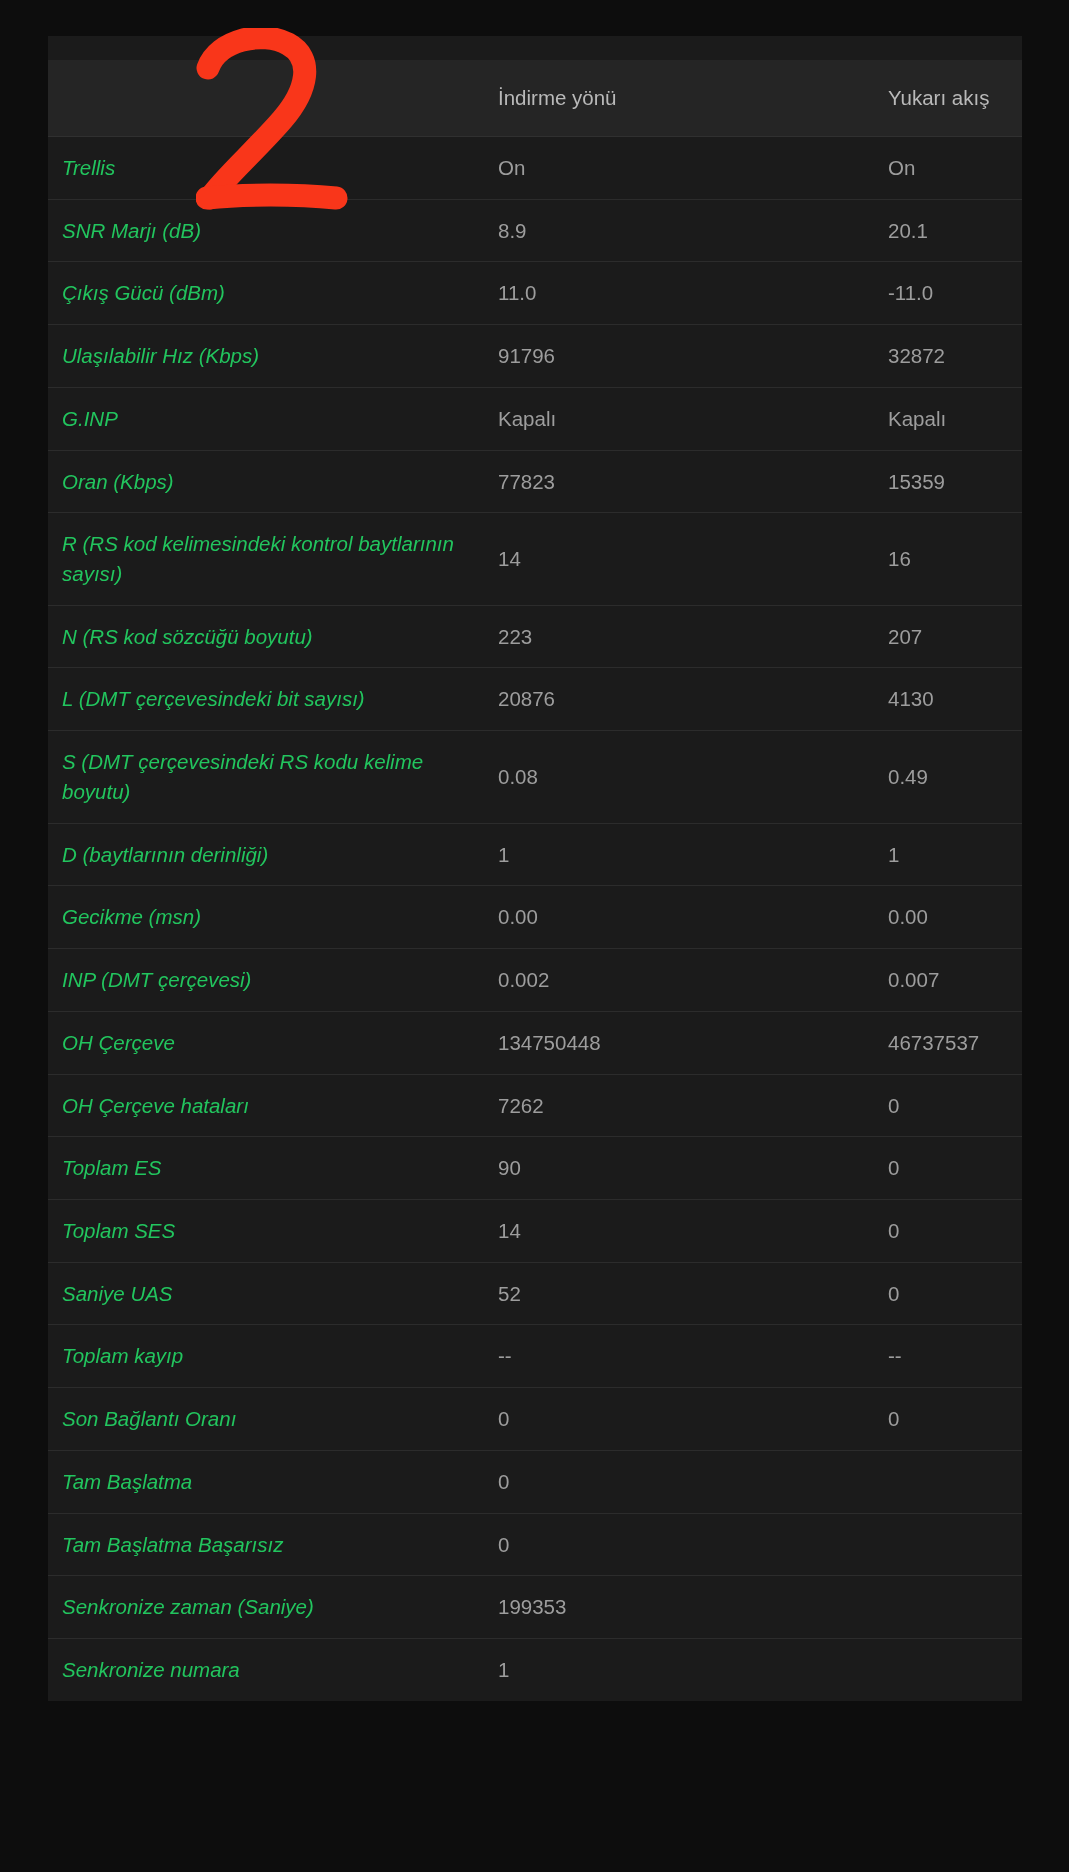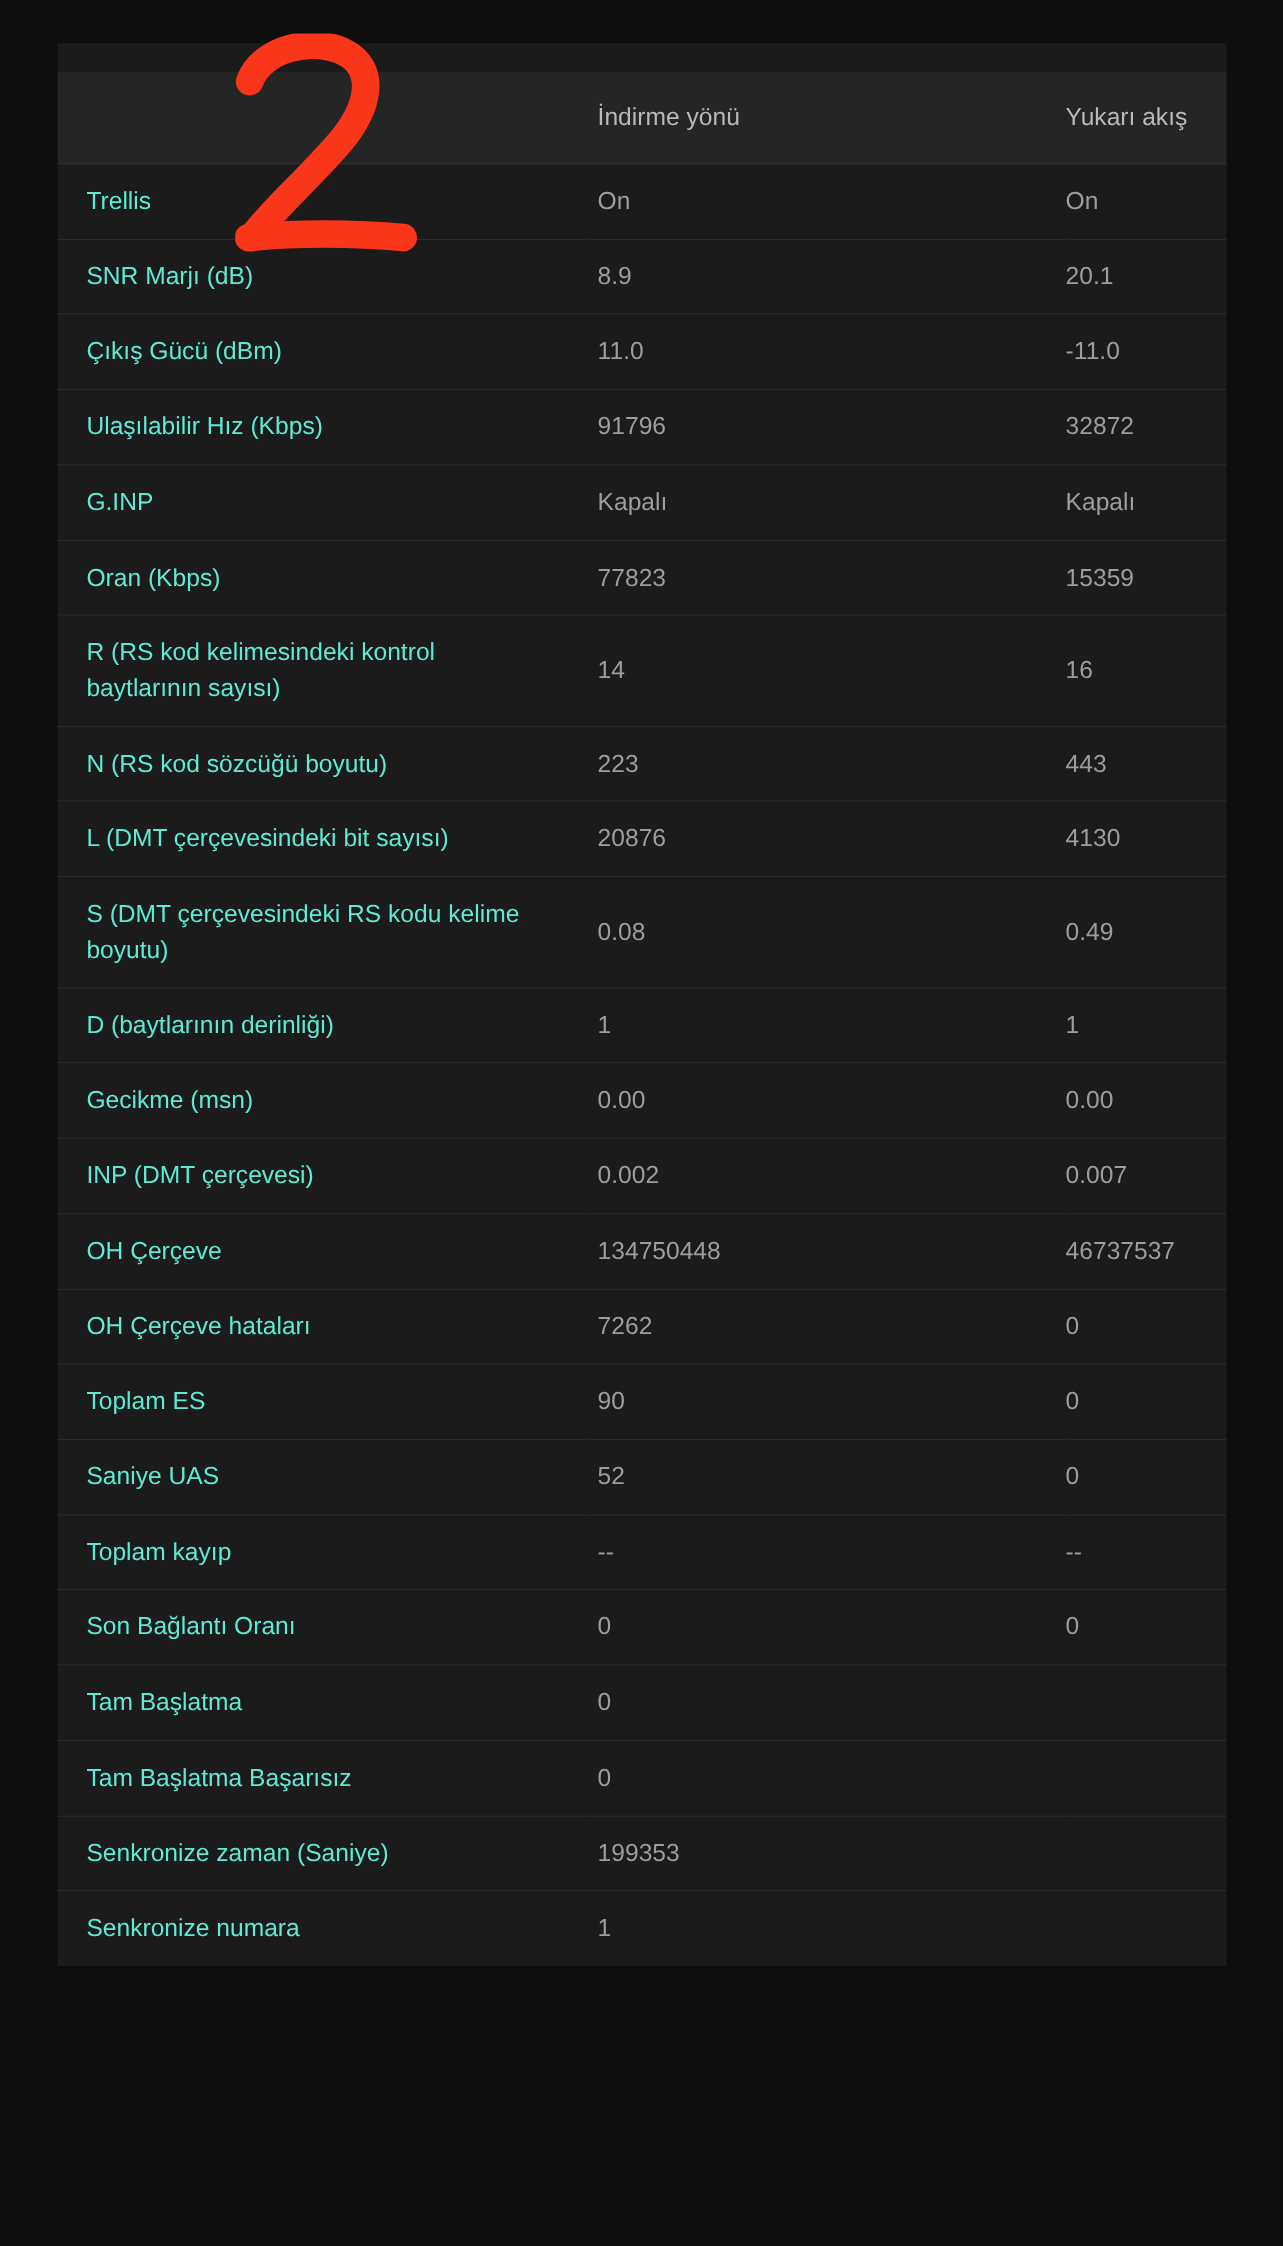--- a/index.html
+++ b/index.html
@@ -59,23 +59,24 @@
   table.stats tbody td {
     font-size: 20.5px;
     vertical-align: middle;
     border-bottom: 1px solid #2c2c2c;
     background: #1b1b1b;
     padding: 16px 0;
     line-height: 1.45;
   }
 
   table.stats tbody td.label {
-    color: #5eead4;
-    padding-left: 24px;
+    color: #22c55e;
+    padding-left: 14px;
     padding-right: 34px;
+    font-style: italic;
   }
 
   table.stats tbody td.val {
     color: #9d9d9d;
     padding-left: 10px;
   }
 
   table.stats tbody td.val2 {
     color: #9d9d9d;
     padding-left: 0;
@@ -155,21 +156,21 @@
           <td class="val2">15359</td>
         </tr>
         <tr>
           <td class="label">R (RS kod kelimesindeki kontrol baytlarının sayısı)</td>
           <td class="val">14</td>
           <td class="val2">16</td>
         </tr>
         <tr>
           <td class="label">N (RS kod sözcüğü boyutu)</td>
           <td class="val">223</td>
-          <td class="val2">443</td>
+          <td class="val2">207</td>
         </tr>
         <tr>
           <td class="label">L (DMT çerçevesindeki bit sayısı)</td>
           <td class="val">20876</td>
           <td class="val2">4130</td>
         </tr>
         <tr>
           <td class="label">S (DMT çerçevesindeki RS kodu kelime boyutu)</td>
           <td class="val">0.08</td>
           <td class="val2">0.49</td>
@@ -195,20 +196,25 @@
           <td class="val2">46737537</td>
         </tr>
         <tr>
           <td class="label">OH Çerçeve hataları</td>
           <td class="val">7262</td>
           <td class="val2">0</td>
         </tr>
         <tr>
           <td class="label">Toplam ES</td>
           <td class="val">90</td>
+          <td class="val2">0</td>
+        </tr>
+        <tr>
+          <td class="label">Toplam SES</td>
+          <td class="val">14</td>
           <td class="val2">0</td>
         </tr>
         <tr>
           <td class="label">Saniye UAS</td>
           <td class="val">52</td>
           <td class="val2">0</td>
         </tr>
         <tr>
           <td class="label">Toplam kayıp</td>
           <td class="val">--</td>

